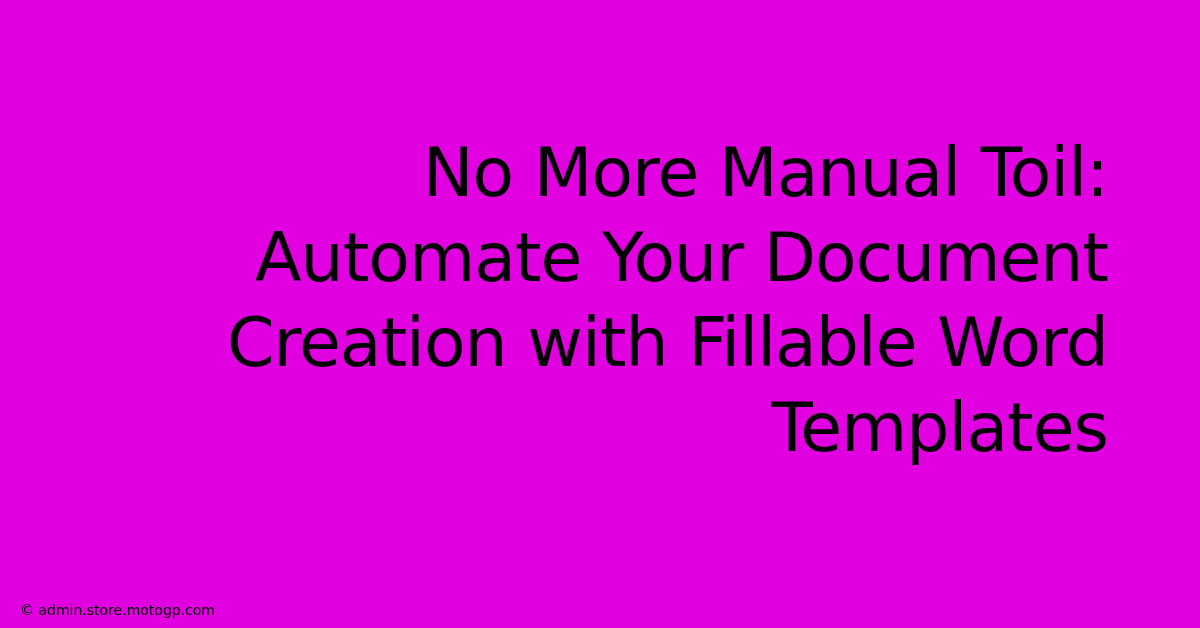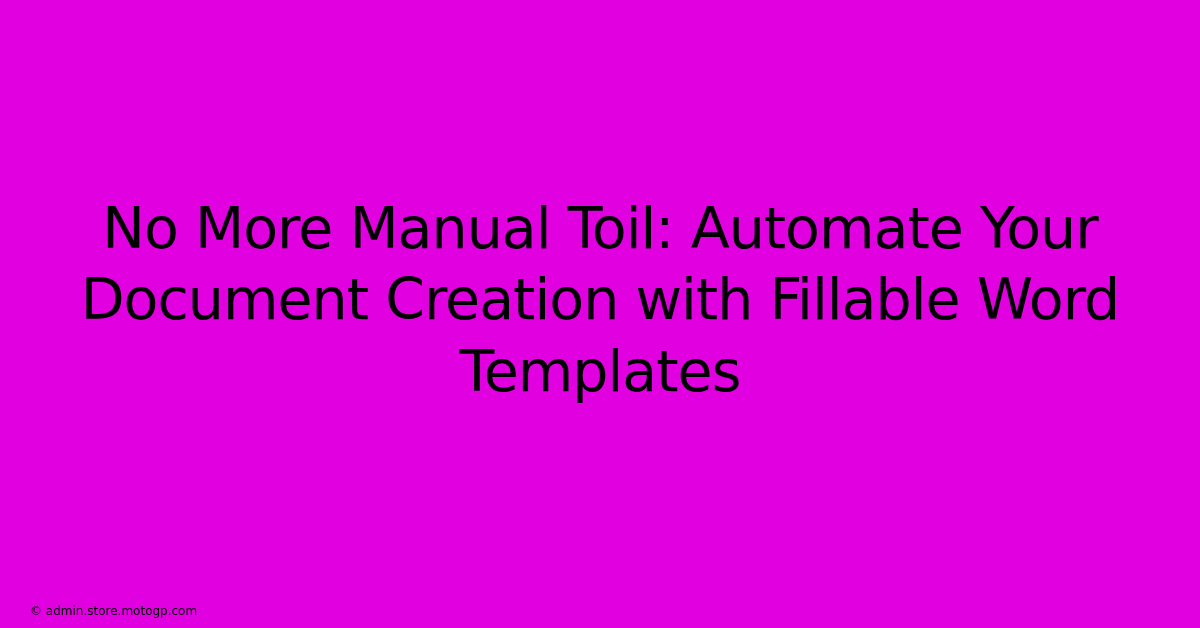--- a/index.html
+++ b/index.html
@@ -16,34 +16,34 @@
     }
     .headline {
       position: absolute;
       top: 0;
       left: 0;
       width: 100%;
       height: 600px;
       display: flex;
       align-items: center;
       justify-content: center;
-      text-align: center;
+      text-align: right;
       color: #000000;
-      font-size: 57px;
+      font-size: 68px;
       font-weight: 500;
       line-height: 1.25;
-      padding: 20px 52px;
+      padding: 20px 92px;
       letter-spacing: -1px;
     }
     .attribution {
       position: absolute;
       bottom: 10px;
-      left: 30px;
+      left: 20px;
       color: #000000;
-      font-size: 12px;
+      font-size: 14px;
       font-weight: 400;
     }
   </style>
 </head>
 <body>
 
 <div class="headline">No More Manual Toil: Automate Your Document Creation with Fillable Word Templates</div>
 <div class="attribution">© admin.store.motogp.com</div>
 
 </body></html>

